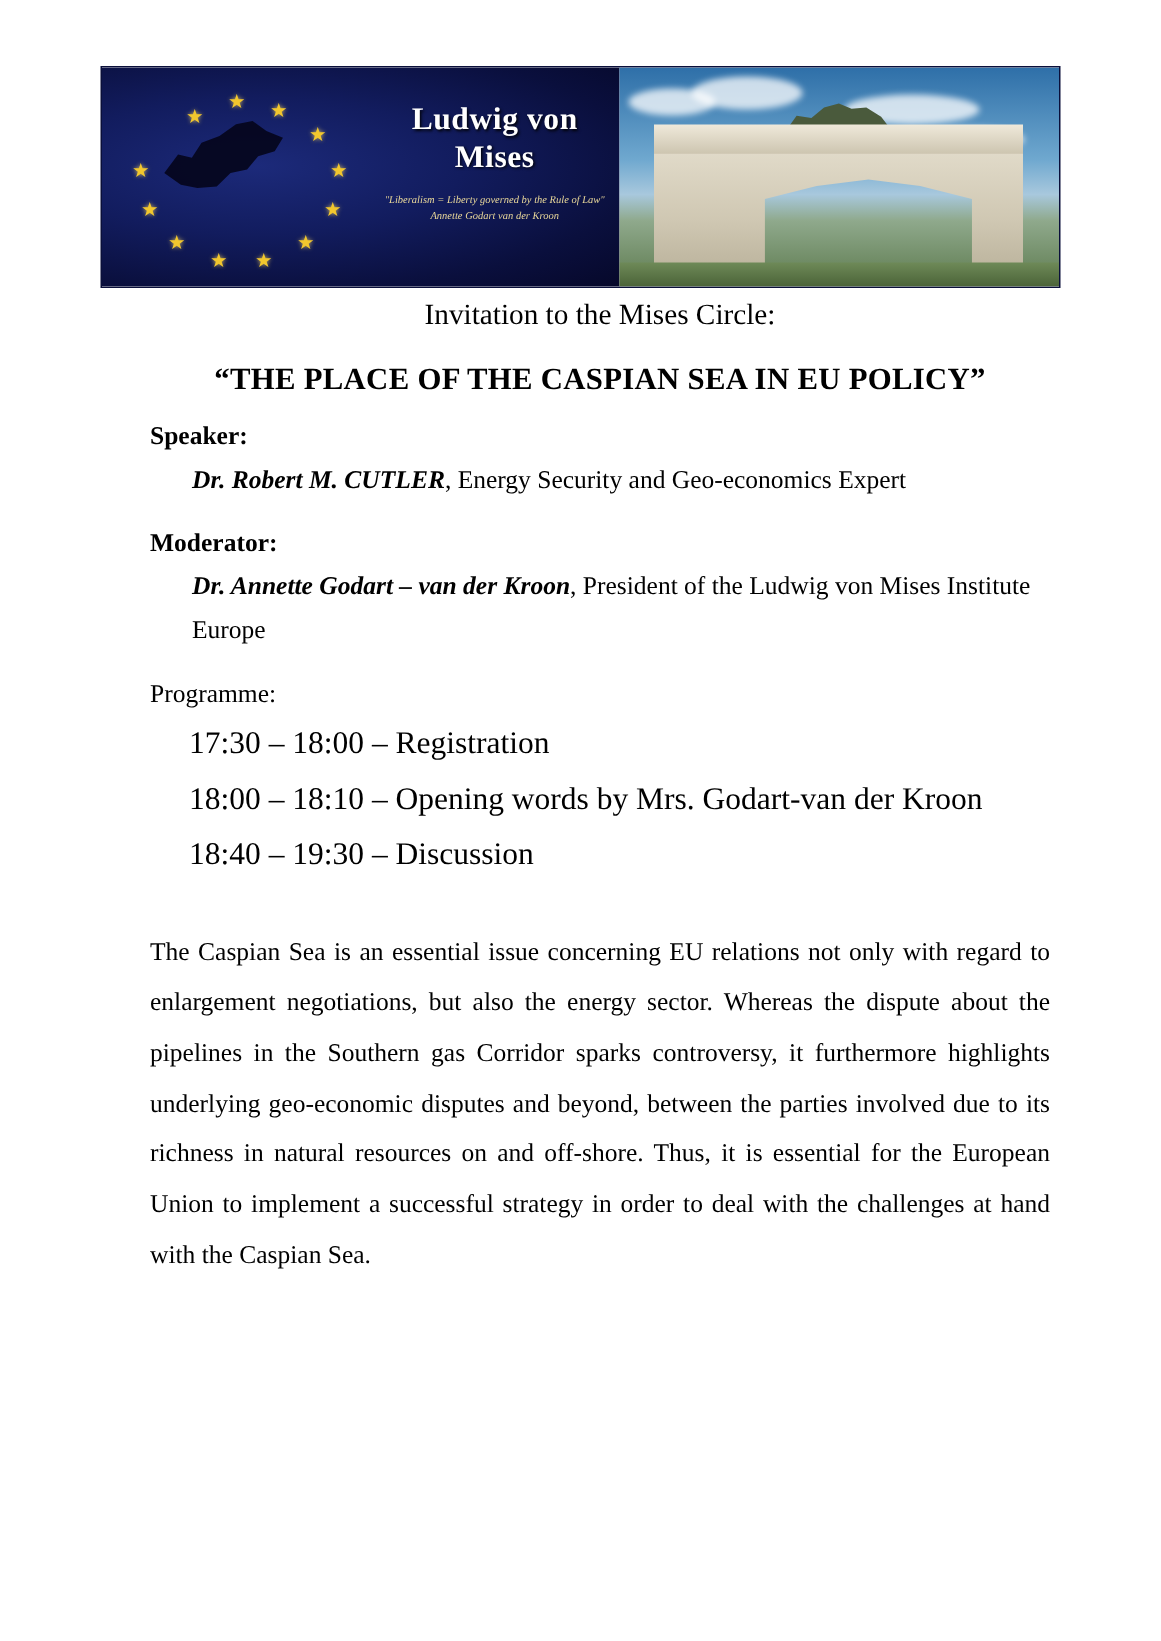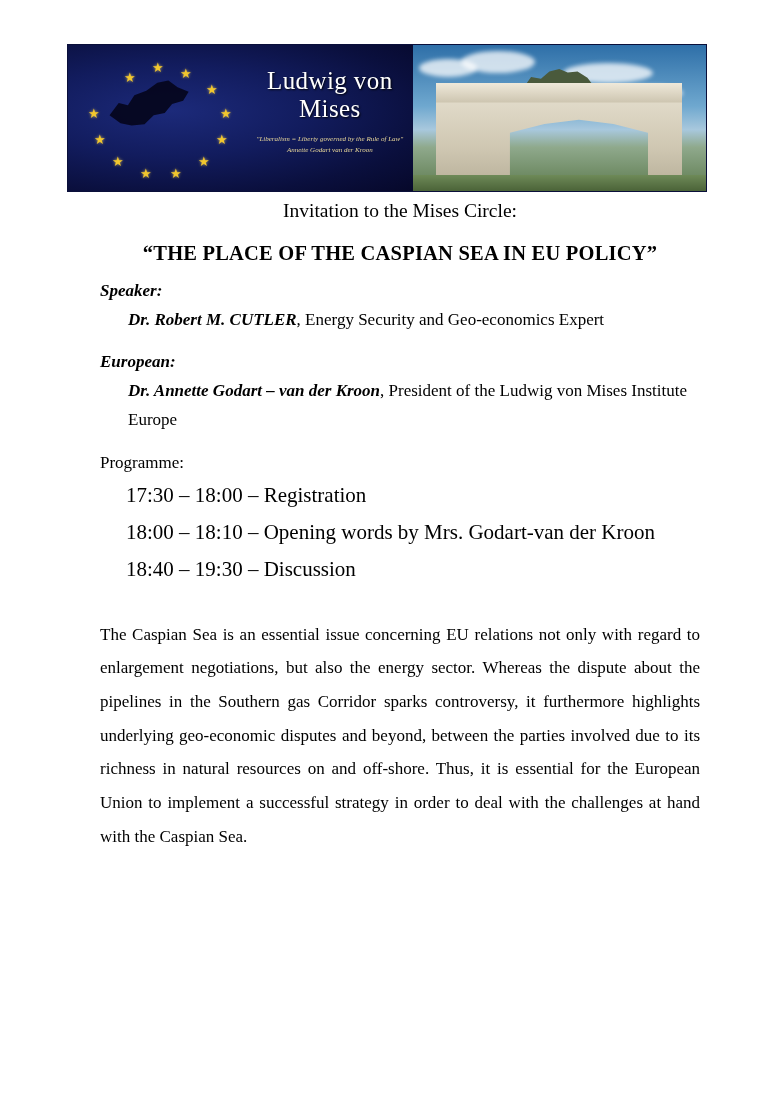--- a/index.html
+++ b/index.html
@@ -63,23 +63,24 @@
   .brand {
     position: absolute;
     left: 52%;
     top: 22px;
     width: 48%;
     text-align: center;
     color: #ffffff;
   }
   .brand-l1, .brand-l2 {
     font-family: "Liberation Serif", serif;
-    font-size: 25px;
+    font-size: 21px;
     letter-spacing: .4px;
     text-shadow: 1px 1px 2px rgba(0,0,0,.9);
+    font-weight: bold;
   }
   .brand-l2 { margin-top: 10px; }
   .brand-tag {
     margin-top: 12px;
     font-size: 7px;
     font-style: italic;
     color: #e8d79a;
     line-height: 1.35;
   }
   .banner-right {
@@ -145,21 +146,20 @@
     text-align: center;
     font-weight: bold;
     font-size: 20.5px;
     margin: 0 0 16px 0;
     letter-spacing: .2px;
   }
   .lbl {
     font-weight: bold;
     font-size: 17px;
     margin: 0 0 4px 0;
-    font-style: italic;
   }
   .indent {
     margin-left: 28px;
     font-size: 17px;
     line-height: 1.72;
   }
   .name {
     font-weight: bold;
     font-style: italic;
   }
@@ -237,21 +237,21 @@
     <div class="title">Invitation to the Mises Circle:</div>
     <div class="subtitle">“THE PLACE OF THE CASPIAN SEA IN EU POLICY”</div>
 
     <div class="lbl">Speaker:</div>
     <div class="indent">
       <span class="name">Dr. Robert M. CUTLER</span><span>, Energy Security and Geo-economics Expert</span>
     </div>
 
     <div class="gap-md"></div>
 
-    <div class="lbl">European:</div>
+    <div class="lbl">Moderator:</div>
     <div class="indent">
       <span class="name">Dr. Annette Godart – van der Kroon</span><span>, President of the Ludwig von Mises Institute Europe</span>
     </div>
 
     <div class="gap-md"></div>
 
     <div class="prog-label">Programme:</div>
     <ul class="prog-list">
       <li>17:30 – 18:00 – Registration</li>
       <li>18:00 – 18:10 – Opening words by Mrs. Godart-van der Kroon</li>

